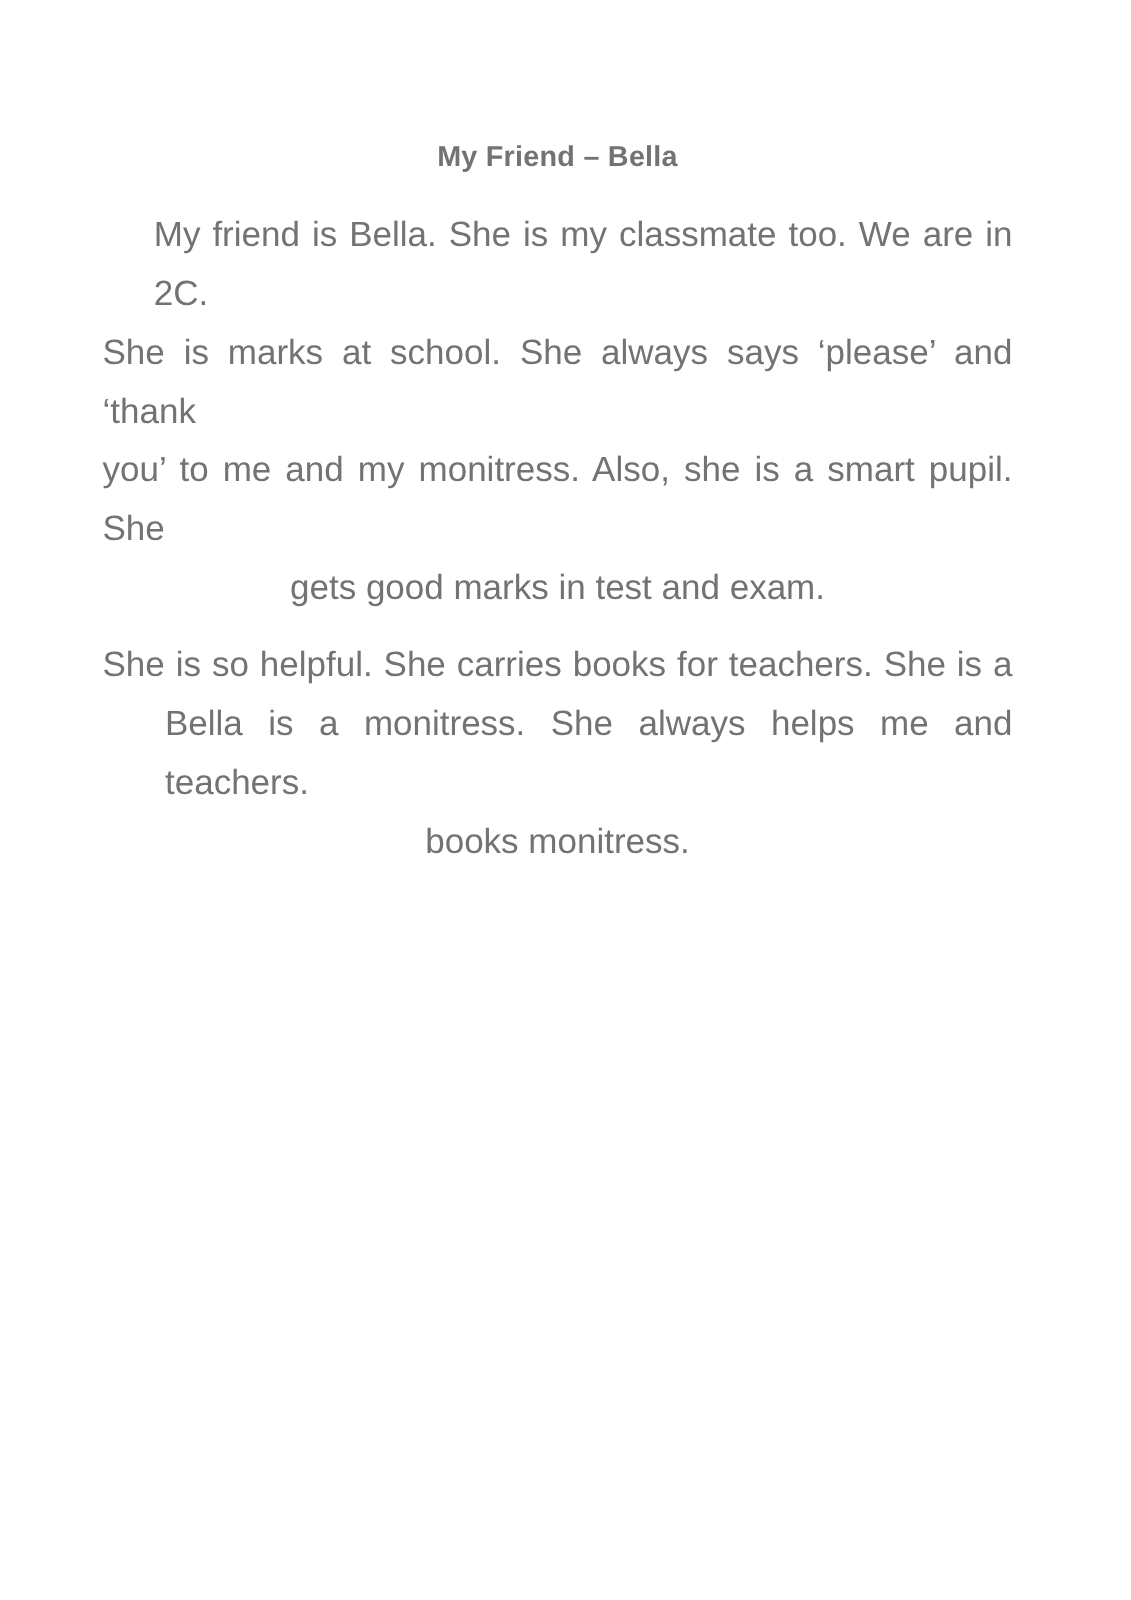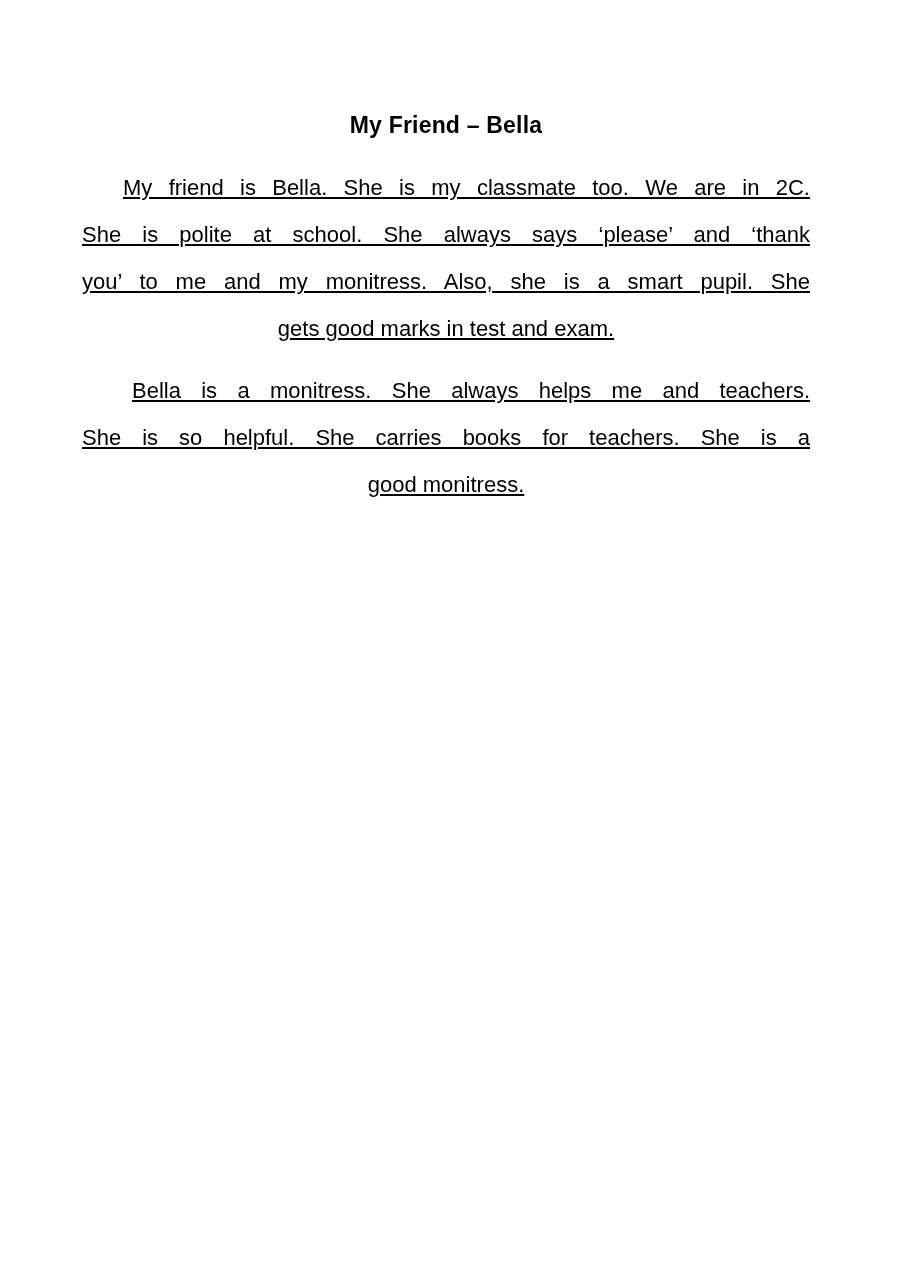--- a/index.html
+++ b/index.html
@@ -8,35 +8,34 @@
     background: #ffffff;
   }
   .page {
     position: relative;
     width: 905px;
     height: 1280px;
     background: #ffffff;
     box-sizing: border-box;
     padding: 102px 95px 0 82px;
     font-family: "Liberation Sans", sans-serif;
-    color: #000000;
+    color: #737373;
     overflow: hidden;
   }
   .title {
     margin: 0;
     font-size: 23px;
     font-weight: bold;
     line-height: 47px;
     text-align: center;
     letter-spacing: 0.2px;
   }
   .para {
     margin-top: 15px;
-    font-size: 22px;
-    text-decoration: underline;
+    font-size: 28px;
   }
   .line {
     line-height: 47px;
     white-space: normal;
   }
   .line.justify {
     text-align: justify;
     text-align-last: justify;
   }
   .line.last {
@@ -48,25 +47,25 @@
 </style>
 </head>
 <body>
 
 <div class="page">
 
   <h1 class="title">My Friend – Bella</h1>
 
   <div class="para">
     <div class="line justify indent-p1">My friend is Bella. She is my classmate too. We are in 2C.</div>
-    <div class="line justify">She is polite at school. She always says ‘please’ and ‘thank</div>
+    <div class="line justify">She is marks at school. She always says ‘please’ and ‘thank</div>
     <div class="line justify">you’ to me and my monitress.  Also, she is a smart pupil. She</div>
     <div class="line last">gets good marks in test and exam.</div>
   </div>
 
   <div class="para">
+    <div class="line justify">She is so helpful. She carries books for teachers. She is a</div>
     <div class="line justify indent-p2">Bella is a monitress. She always helps me and teachers.</div>
-    <div class="line justify">She is so helpful. She carries books for teachers. She is a</div>
-    <div class="line last">good monitress.</div>
+    <div class="line last">books monitress.</div>
   </div>
 
 
 </div>
 
 </body></html>

